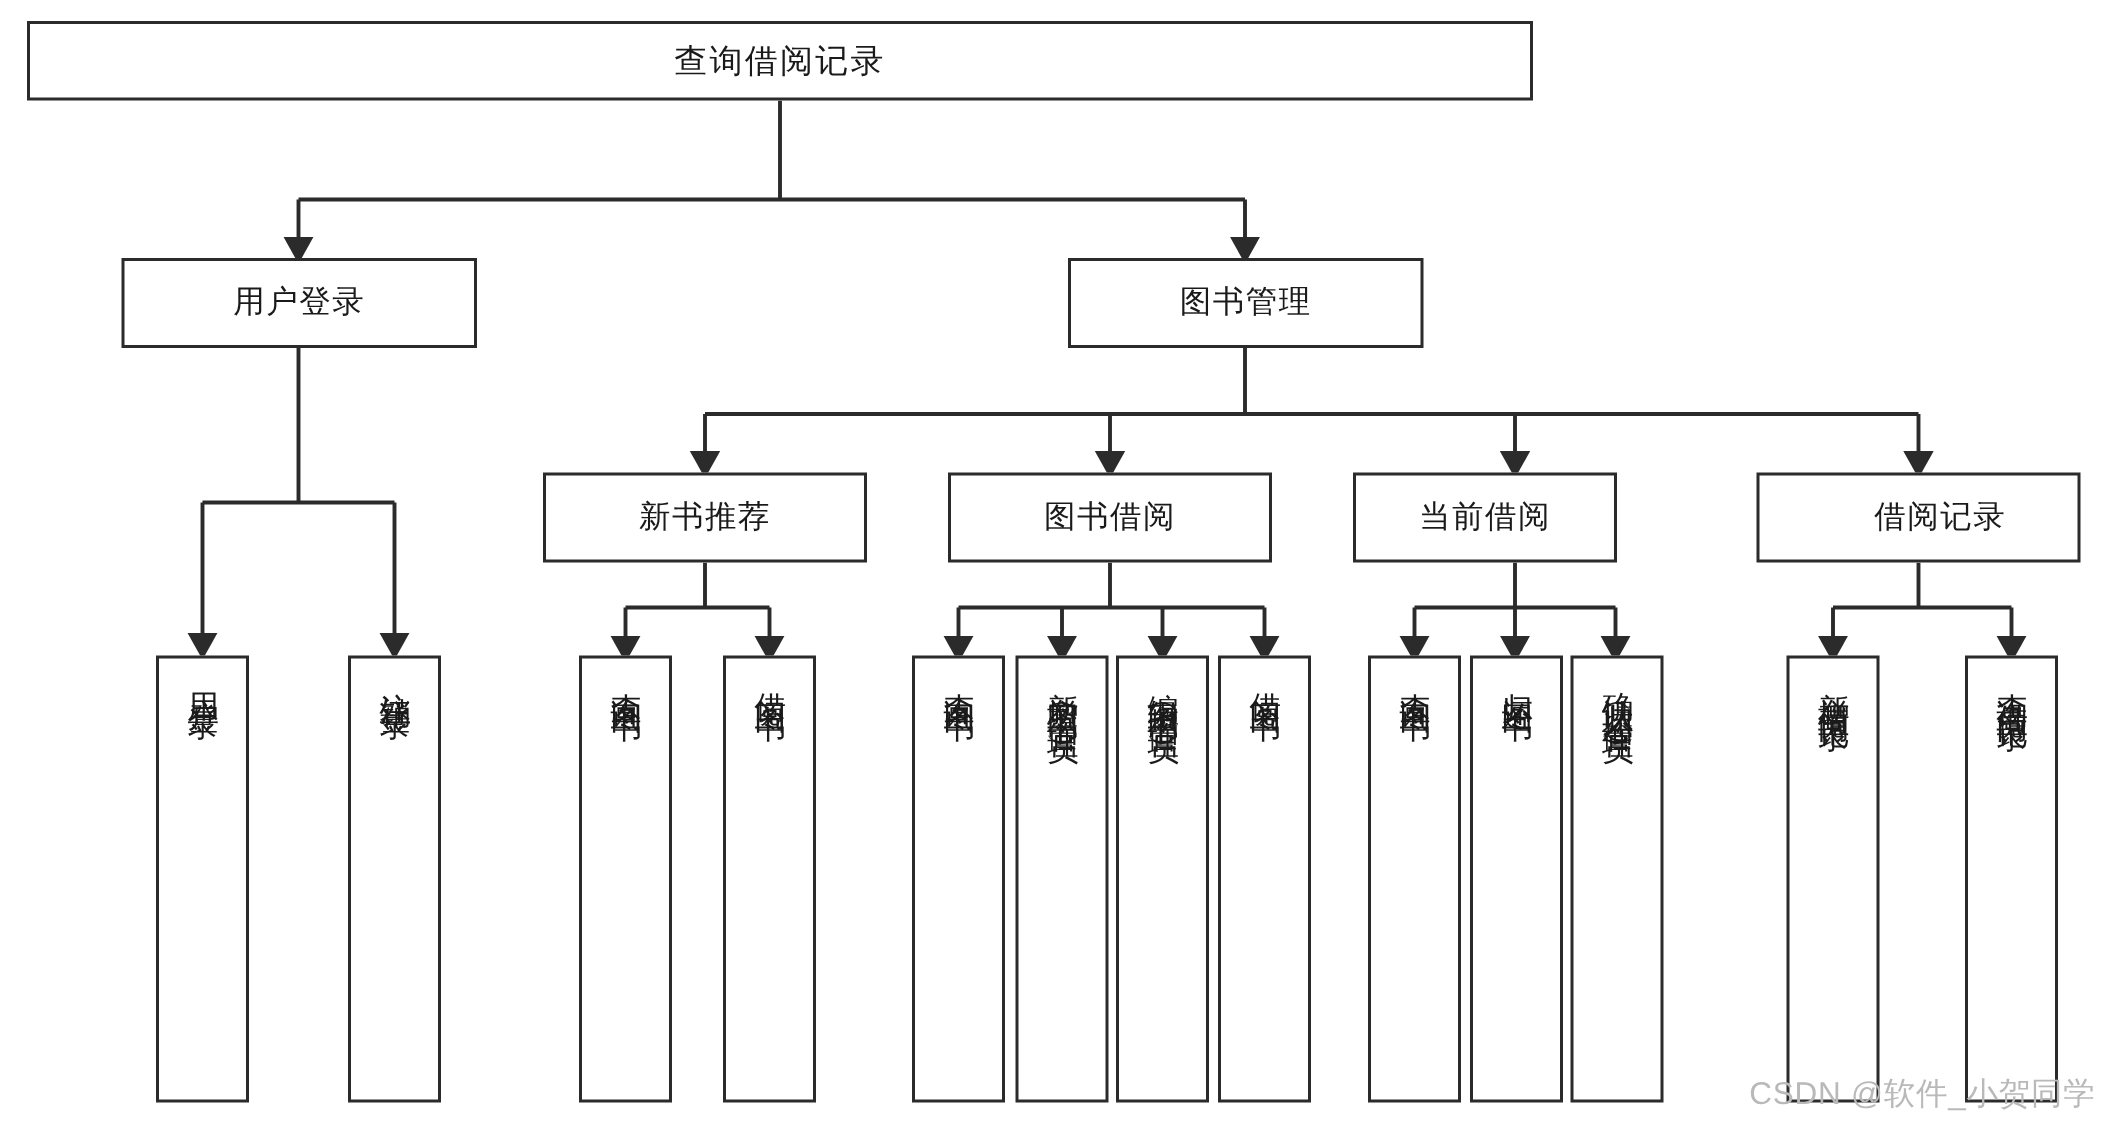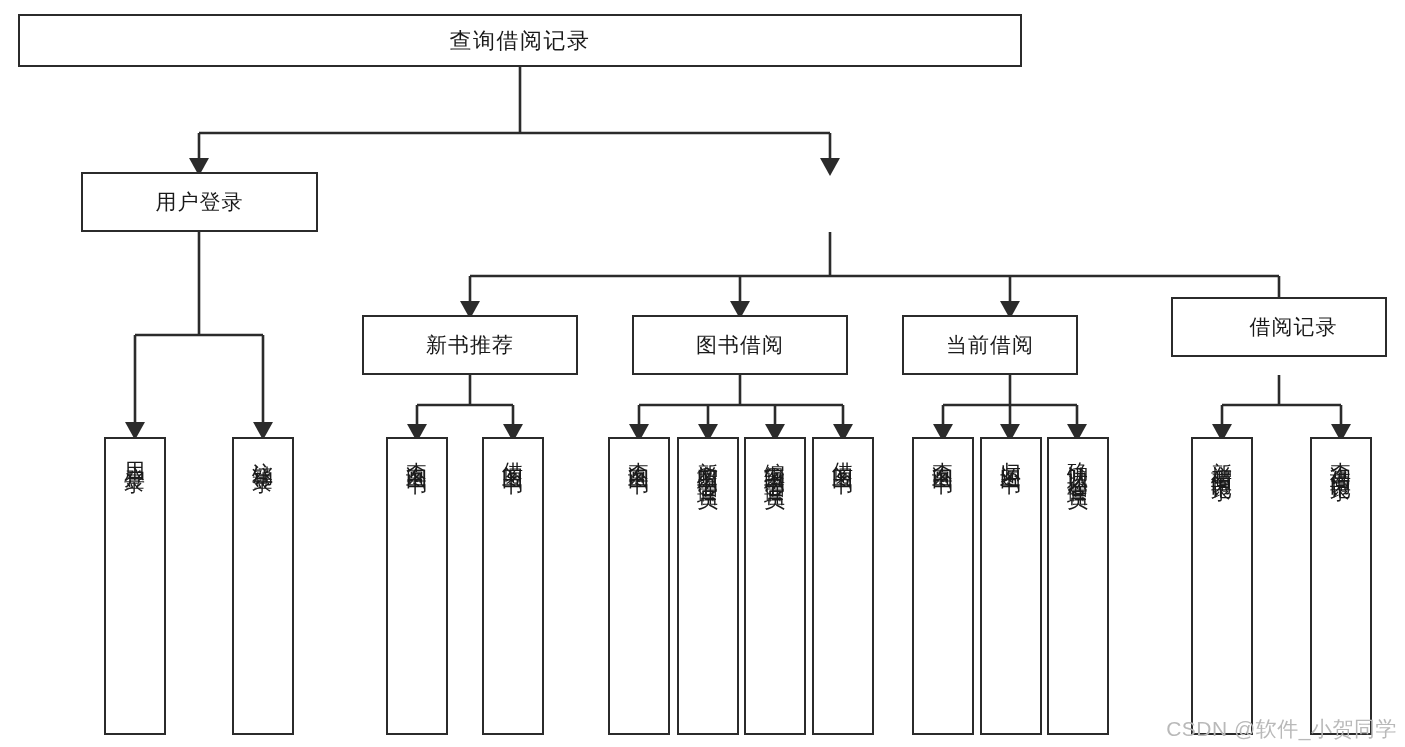--- a/index.html
+++ b/index.html
@@ -135,34 +135,37 @@
   </svg>
 
   <div class="node horiz root" style="left:18px; top:14px; width:1004px; height:53px;">
     <span class="label">查询借阅记录</span>
   </div>
 
   <div class="node horiz" style="left:81px; top:172px; width:237px; height:60px;">
     <span class="label">用户登录</span>
   </div>
 
+  <div class="node horiz" style="left:712px; top:172px; width:237px; height:60px;">
+    <span class="label">图书管理</span>
+  </div>
 
   <div class="node horiz" style="left:362px; top:315px; width:216px; height:60px;">
     <span class="label">新书推荐</span>
   </div>
 
   <div class="node horiz" style="left:632px; top:315px; width:216px; height:60px;">
     <span class="label">图书借阅</span>
   </div>
 
   <div class="node horiz" style="left:902px; top:315px; width:176px; height:60px;">
     <span class="label">当前借阅</span>
   </div>
 
-  <div class="node horiz" style="left:1171px; top:297px; width:216px; height:60px;padding-left:29px;">
+  <div class="node horiz" style="left:1171px; top:315px; width:216px; height:60px;padding-left:29px;">
     <span class="label">借阅记录</span>
   </div>
 
   <div class="node vert" style="left:104px; top:437px; width:62px; height:298px;">
     <span class="label">用户登录</span>
   </div>
 
   <div class="node vert" style="left:232px; top:437px; width:62px; height:298px;">
     <span class="label">注销登录</span>
   </div>

